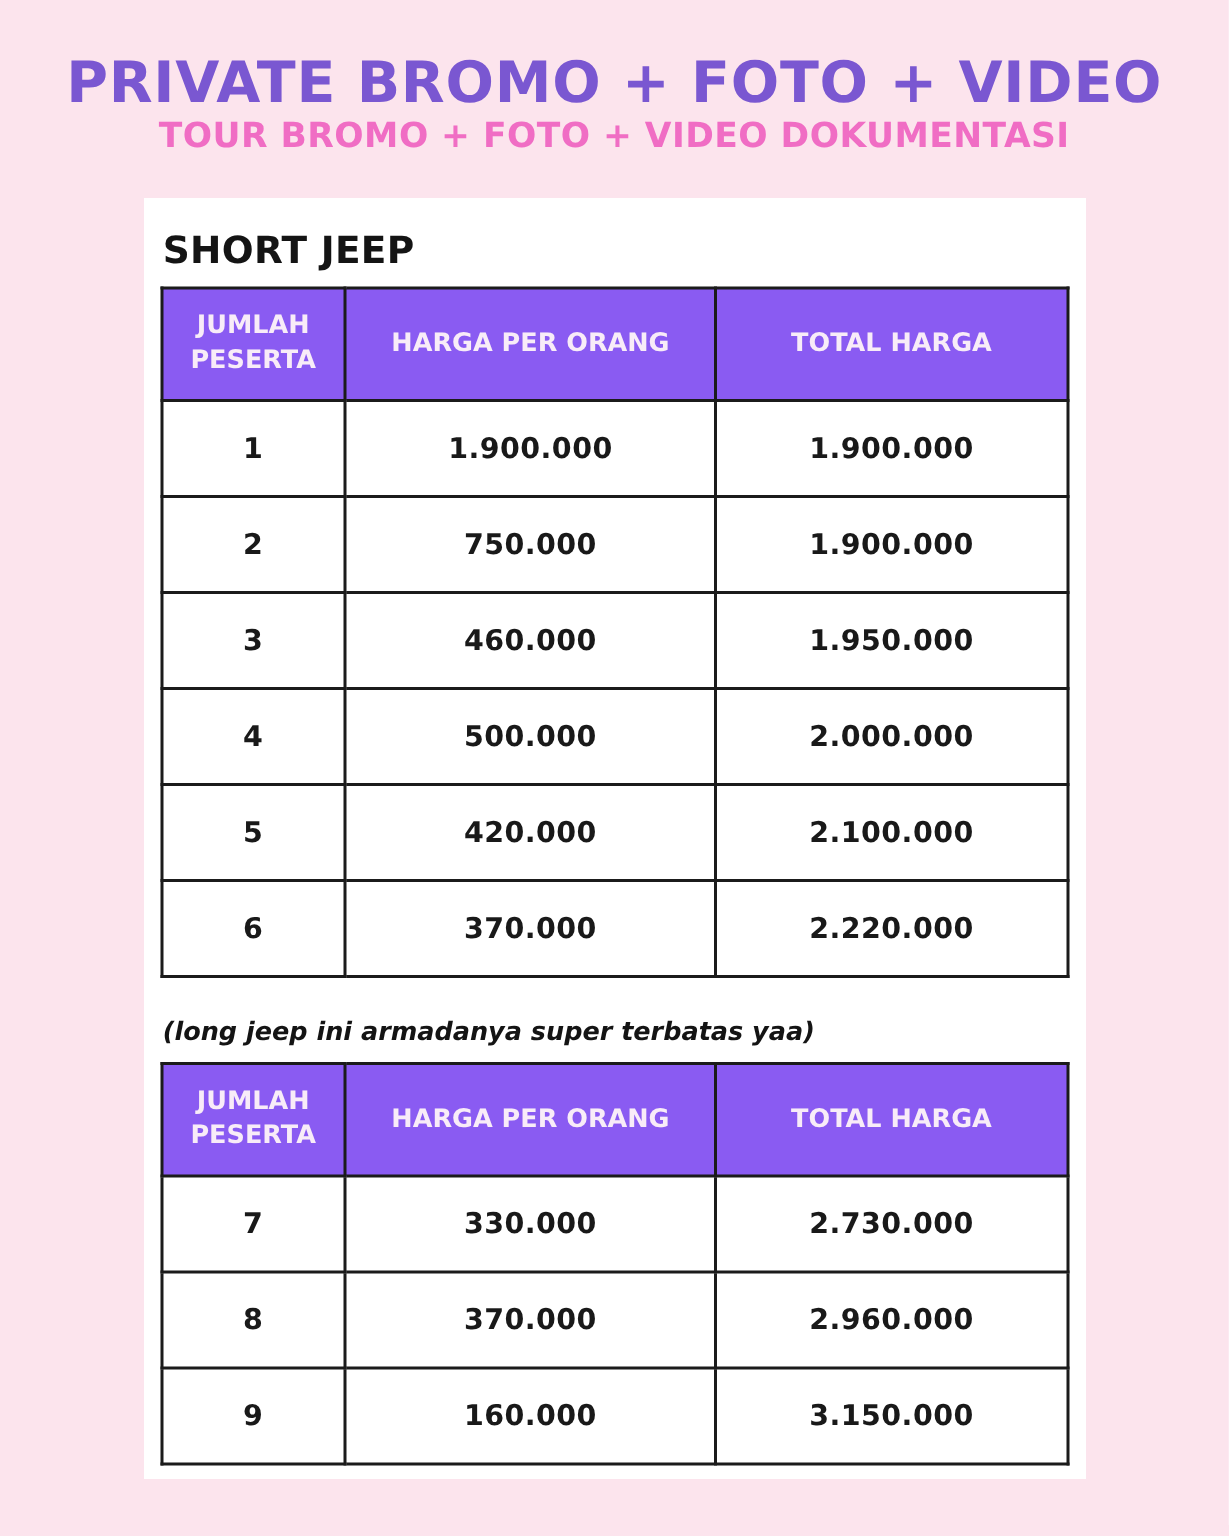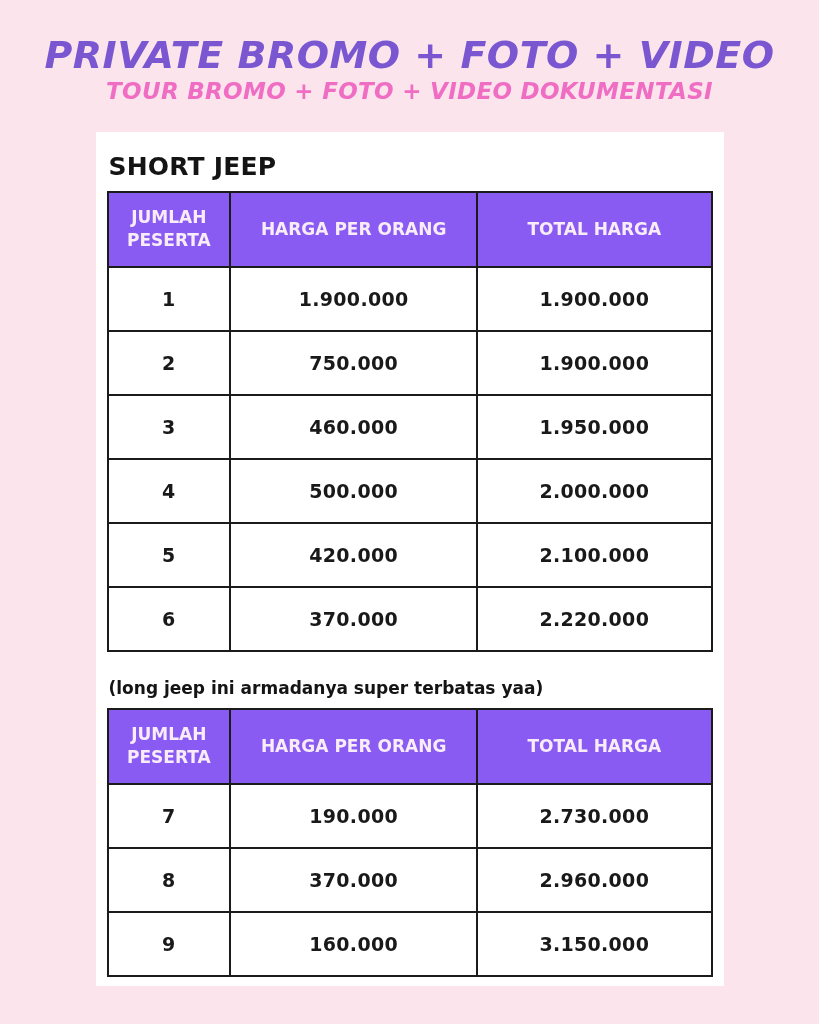--- a/index.html
+++ b/index.html
@@ -4,21 +4,21 @@
 <style>
   * { margin: 0; padding: 0; box-sizing: border-box; }
   html, body {
     width: 819px; height: 1024px;
     background: #fce4ed;
     font-family: "DejaVu Sans", sans-serif;
     overflow: hidden;
   }
   .page { width: 819px; height: 1024px; }
 
-  header { text-align: center; padding-top: 34px; font-style: italic; }
+  header { text-align: center; padding-top: 34px; }
   .page-title {
     color: #7a57d1;
     font-size: 38px;
     font-weight: 800;
     letter-spacing: 0.5px;
     line-height: 1.15;
   }
   .page-subtitle {
     color: #f06dc4;
     font-size: 23px;
@@ -44,20 +44,21 @@
   .section-title {
     color: #141414;
     font-size: 25px;
     font-weight: 800;
     letter-spacing: 0.2px;
   }
   .section-note {
     color: #141414;
     font-size: 17px;
     font-weight: 700;
+    font-style: italic;
   }
 
   table {
     width: 606px;
     border-collapse: collapse;
     table-layout: fixed;
   }
   col.c-jumlah { width: 20.3%; }
   col.c-harga  { width: 40.9%; }
   col.c-total  { width: 38.8%; }
@@ -165,21 +166,21 @@
         <thead>
           <tr>
             <th>JUMLAH PESERTA</th>
             <th>HARGA PER ORANG</th>
             <th>TOTAL HARGA</th>
           </tr>
         </thead>
         <tbody>
           <tr>
             <td>7</td>
-            <td>190.000</td>
+            <td>330.000</td>
             <td>2.730.000</td>
           </tr>
           <tr>
             <td>8</td>
             <td>370.000</td>
             <td>2.960.000</td>
           </tr>
           <tr>
             <td>9</td>
             <td>160.000</td>

